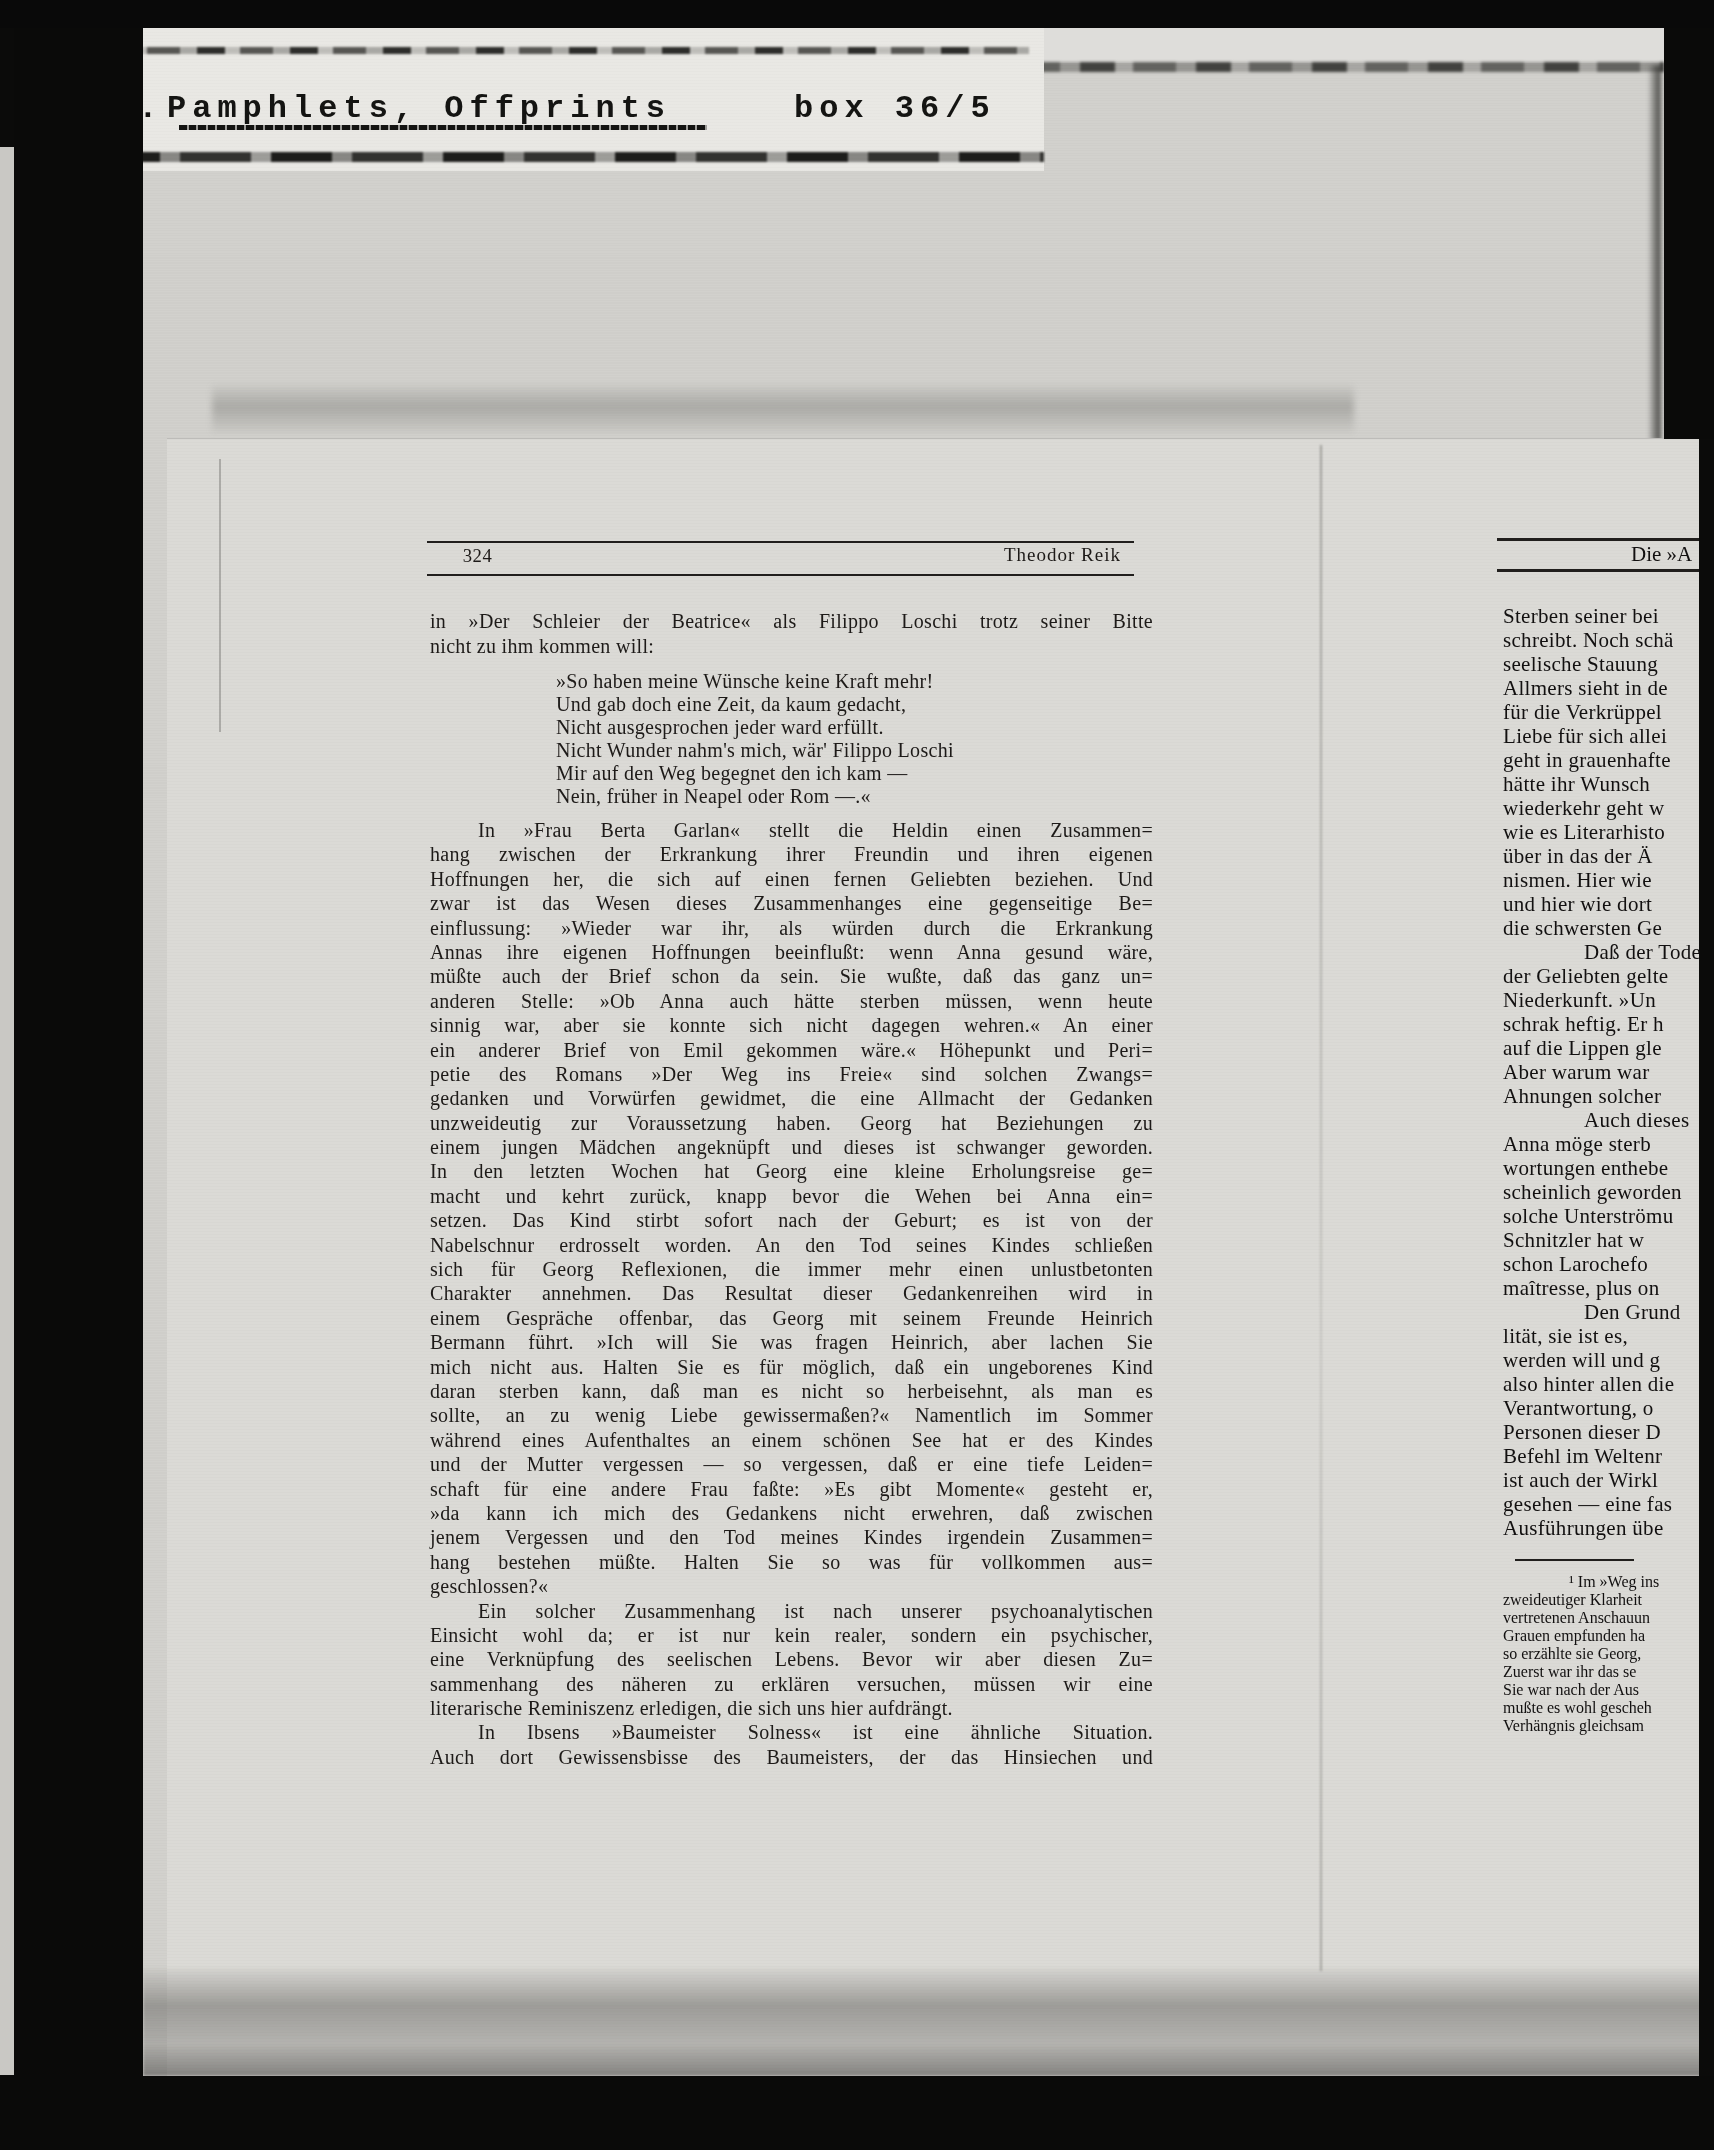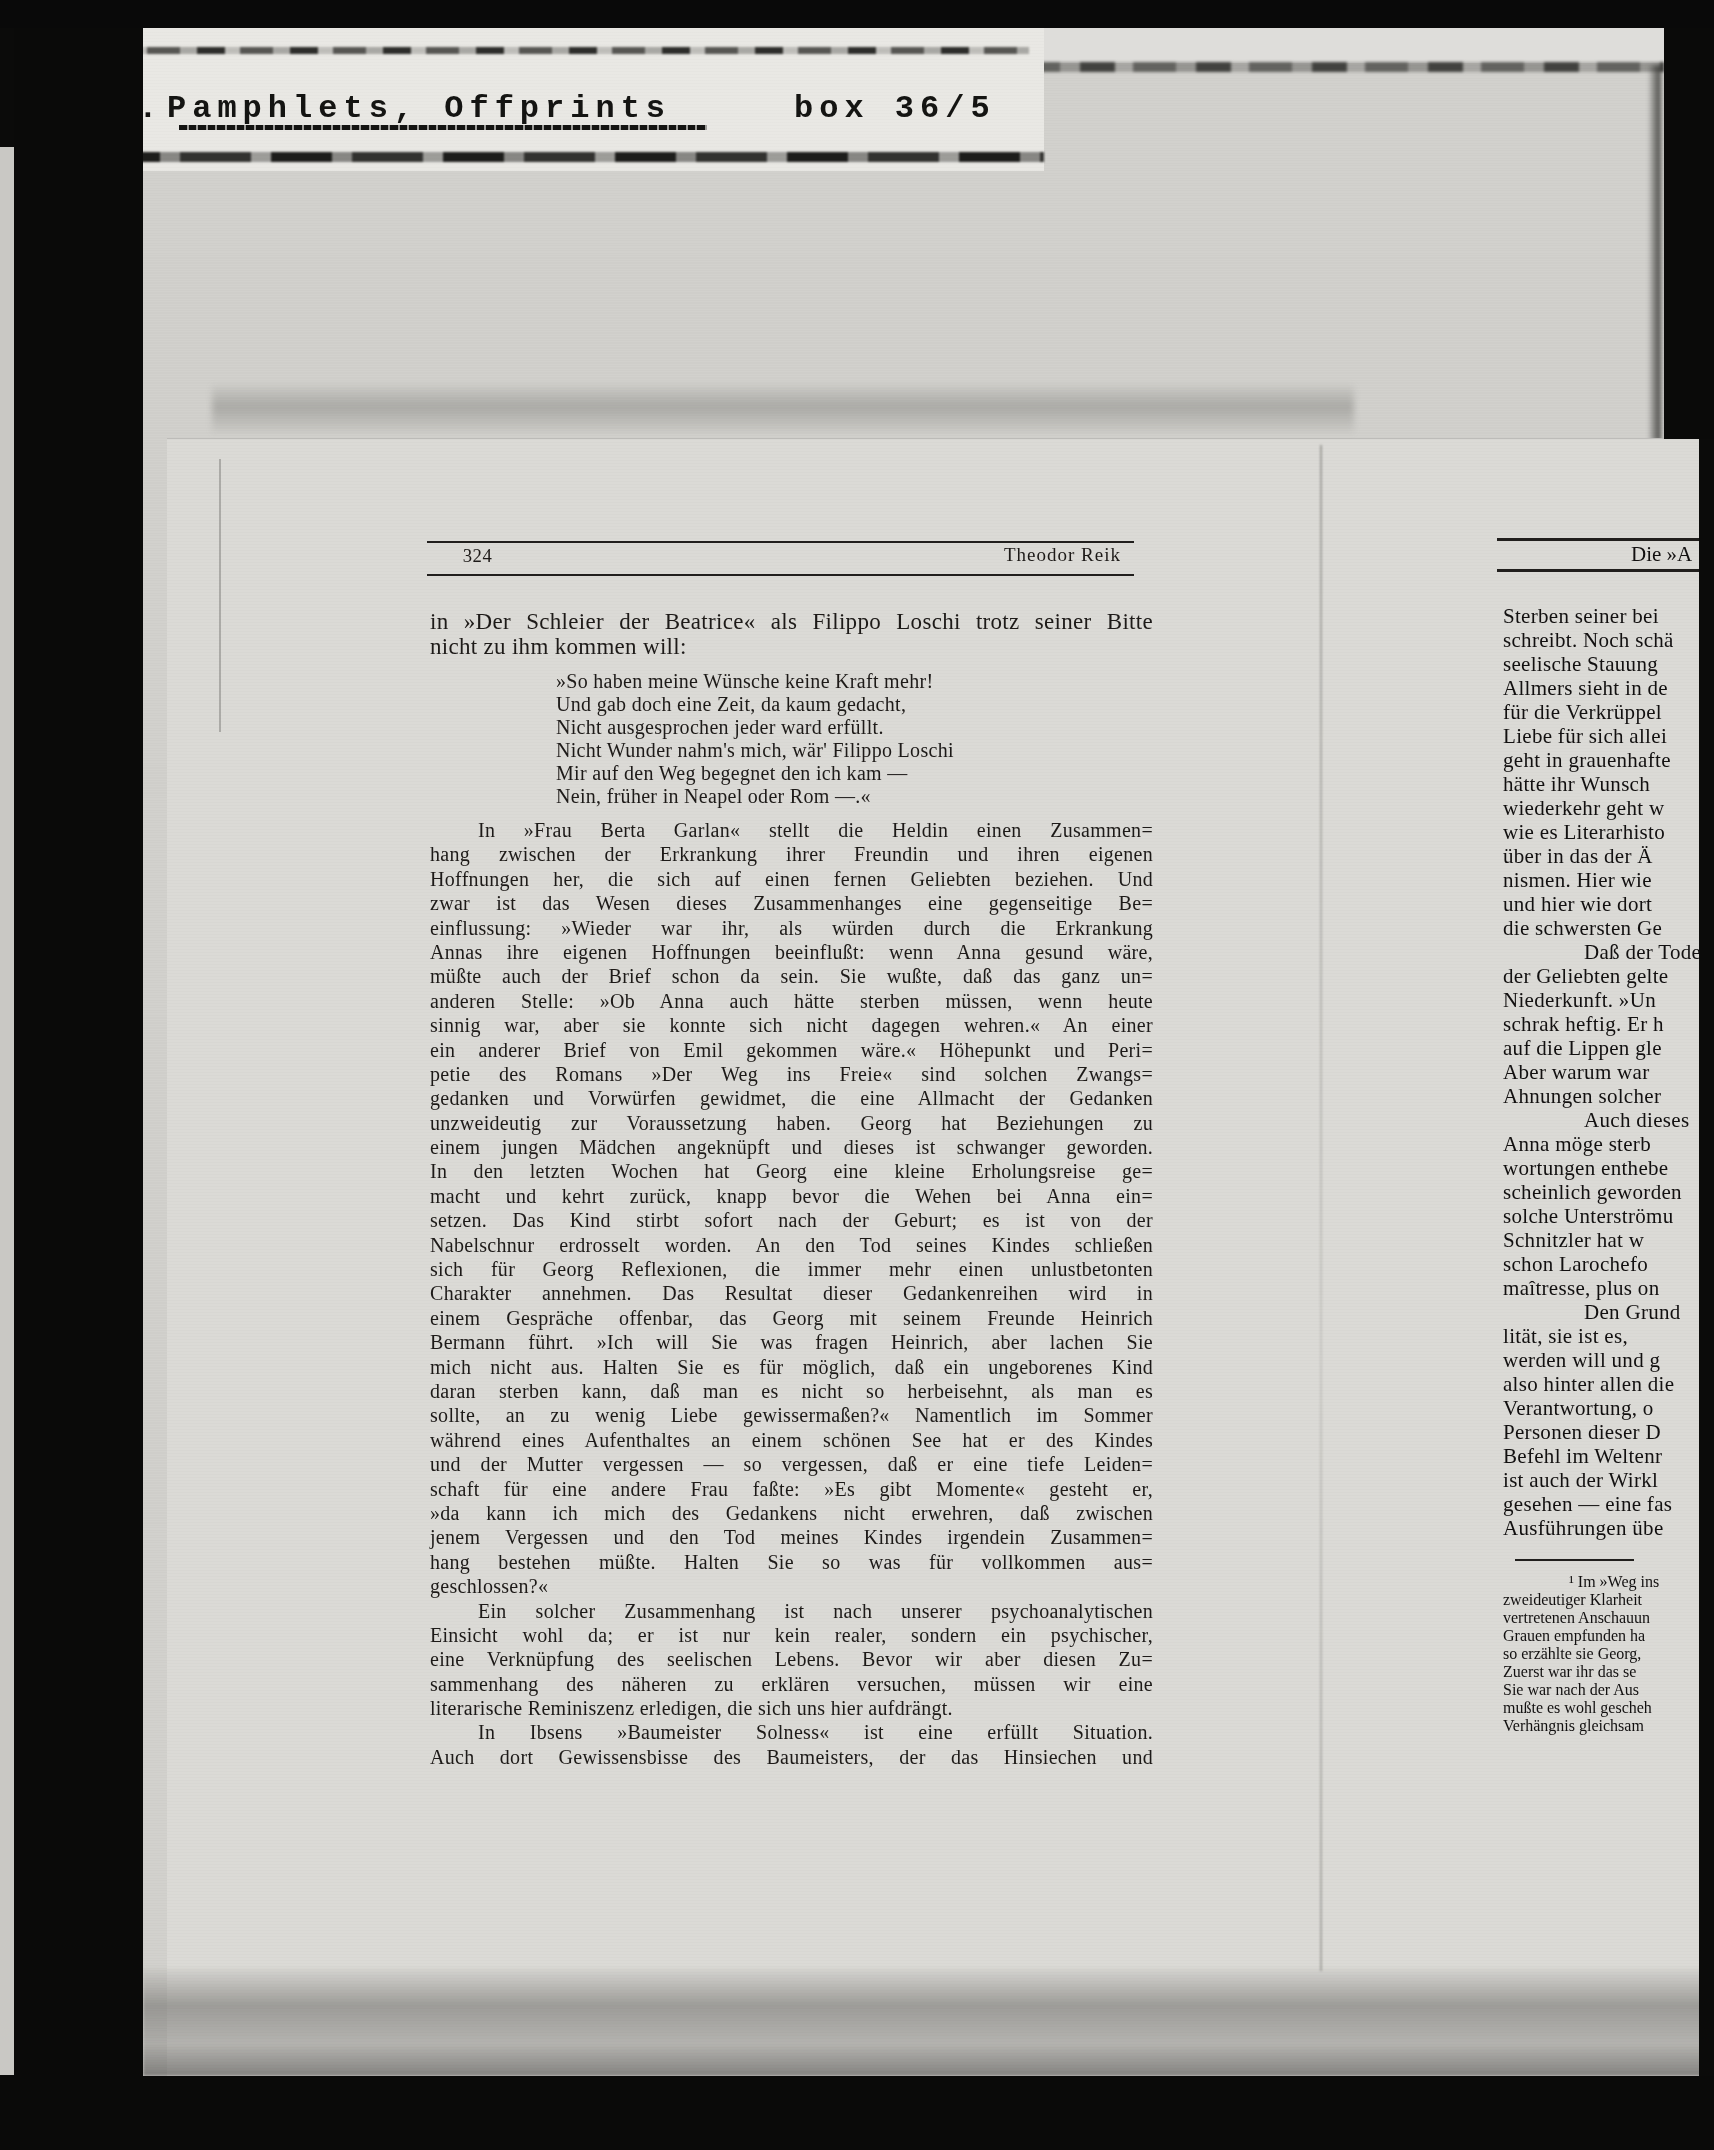--- a/index.html
+++ b/index.html
@@ -107,21 +107,21 @@
   .ink{color:#1d1a18;}
   .rule{background:#211f1d;}
   .mp-rule1{left:427px;top:541px;width:707px;height:2px;z-index:4;}
   .mp-rule2{left:427px;top:574px;width:707px;height:2px;z-index:4;}
   .mp-pageno{left:427px;top:545px;width:101px;font-size:18.7px;z-index:4;letter-spacing:0.5px;text-align:center;}
   .mp-runtitle{left:414px;top:544px;width:707px;text-align:right;font-size:19px;z-index:4;letter-spacing:1px;}
 
   .textblock{z-index:4;}
   .ln{white-space:nowrap;}
   .j{text-align:justify;text-align-last:justify;white-space:normal;}
-  .intro{left:430px;top:609px;width:723px;font-size:23px;letter-spacing:0.3px;}
+  .intro{left:430px;top:609px;width:723px;font-size:20px;letter-spacing:0.3px;}
   .intro .ln{height:25px;line-height:25px;}
   .poemblk{left:556px;top:670px;width:596px;font-size:20px;letter-spacing:0.3px;}
   .poemblk .ln{height:23px;line-height:23px;}
   .mainbody{left:430px;top:818px;width:723px;font-size:20px;letter-spacing:0.3px;}
   .mainbody .ln{height:24.4px;line-height:24.4px;}
   .mainbody .ind{text-indent:48px;}
 
   
   .rp-ink{color:#121010;}
   .rp-rule1{left:1497px;top:538px;width:217px;height:2.5px;z-index:4;}
@@ -202,21 +202,21 @@
       <div class="ln j">schaft für eine andere Frau faßte: »Es gibt Momente« gesteht er,</div>
       <div class="ln j">»da kann ich mich des Gedankens nicht erwehren, daß zwischen</div>
       <div class="ln j">jenem Vergessen und den Tod meines Kindes irgendein Zusammen=</div>
       <div class="ln j">hang bestehen müßte. Halten Sie so was für vollkommen aus=</div>
       <div class="ln">geschlossen?«</div>
       <div class="ln j ind">Ein solcher Zusammenhang ist nach unserer psychoanalytischen</div>
       <div class="ln j">Einsicht wohl da; er ist nur kein realer, sondern ein psychischer,</div>
       <div class="ln j">eine Verknüpfung des seelischen Lebens. Bevor wir aber diesen Zu=</div>
       <div class="ln j">sammenhang des näheren zu erklären versuchen, müssen wir eine</div>
       <div class="ln">literarische Reminiszenz erledigen, die sich uns hier aufdrängt.</div>
-      <div class="ln j ind">In Ibsens »Baumeister Solness« ist eine erfüllt Situation.</div>
+      <div class="ln j ind">In Ibsens »Baumeister Solness« ist eine ähnliche Situation.</div>
       <div class="ln j">Auch dort Gewissensbisse des Baumeisters, der das Hinsiechen und</div>
     </div>
 
   <div class="abs rule rp-rule1"></div>
   <div class="abs rp-ink rp-header">Die »A</div>
   <div class="abs rule rp-rule2"></div>
 
   <div class="abs rp-ink textblock rp-lines">
       <div class="ln">Sterben seiner bei</div>
       <div class="ln">schreibt. Noch schä</div>

